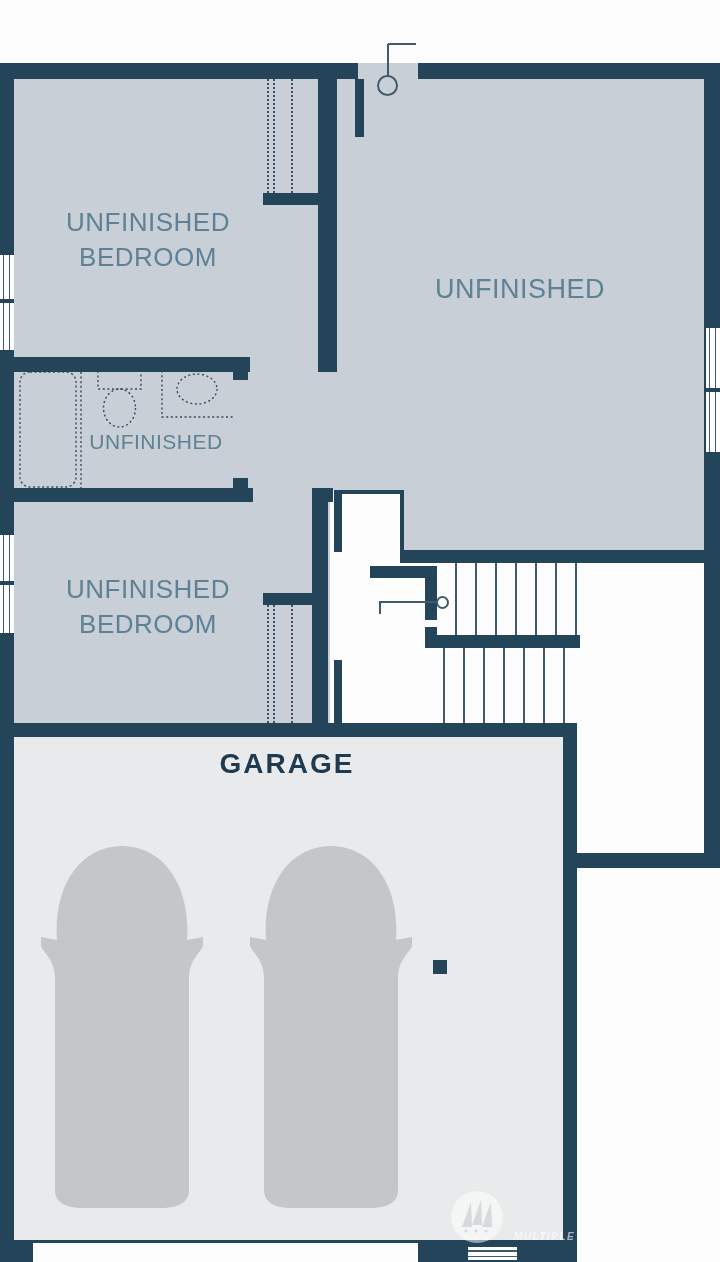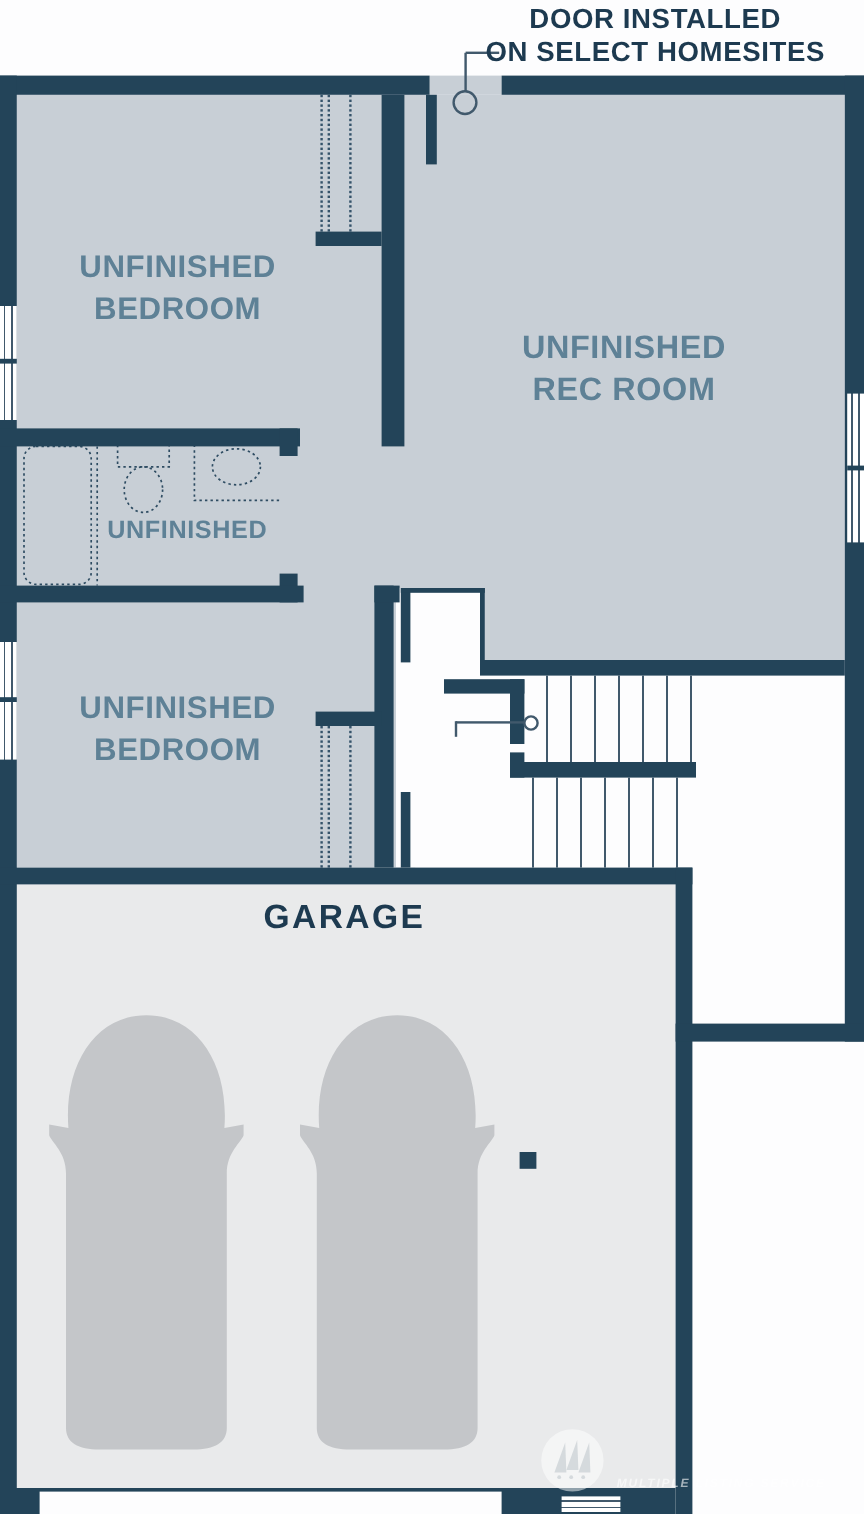--- a/index.html
+++ b/index.html
@@ -8,21 +8,21 @@
   .wall{position:absolute;background:#234459;}
   .floor{position:absolute;background:#c8cfd6;}
   .white{position:absolute;background:#fdfdfe;}
   .gfloor{position:absolute;background:#e9eaeb;}
   .treads{position:absolute;background:repeating-linear-gradient(to right,transparent 0 18px,#41596c 18px 20px);}
   .dash{position:absolute;width:0;border-left:2px dotted #35536a;}
   .winv{position:absolute;background:linear-gradient(to right,#fff 0 3px,#41596c 3px 4.5px,#fff 4.5px 9px,#41596c 9px 10.5px,#fff 10.5px 14px);}
   .winh{position:absolute;background:linear-gradient(to bottom,#fff 0 3px,#41596c 3px 4.5px,#fff 4.5px 8.5px,#41596c 8.5px 10px,#fff 10px 13px);}
   .leader{position:absolute;background:#41596c;}
   .marker{position:absolute;border:2px solid #41596c;border-radius:50%;background:transparent;box-sizing:border-box;}
-  .lbl{position:absolute;color:#5e8196;font-weight:700;text-align:center;letter-spacing:0.5px;}
+  .lbl{position:absolute;color:#5e8196;font-weight:400;text-align:center;letter-spacing:0.5px;}
   .dark{color:#1d3a50;}
   .nowrap{white-space:nowrap;}
 </style>
 </head>
 <body>
 
 <div id="plan">
 
   <div class="floor" style="left:14px;top:79px;width:690px;height:474px;"></div>
   <div class="floor" style="left:14px;top:357px;width:332px;height:366px;"></div>
@@ -100,33 +100,28 @@
   <div class="wall" style="left:706px;top:388px;width:14px;height:4px;"></div>
   <div class="winh" style="left:468px;top:1247px;width:49px;height:13px;"></div>
 
   <div class="leader" style="left:388px;top:43px;width:28px;height:2px;"></div>
   <div class="leader" style="left:387px;top:44px;width:2px;height:32px;"></div>
   <div class="marker" style="left:377px;top:75px;width:21px;height:21px;"></div>
   <div class="leader" style="left:380px;top:601px;width:57px;height:2px;"></div>
   <div class="leader" style="left:379px;top:601px;width:2px;height:13px;"></div>
   <div class="marker" style="left:436px;top:596px;width:13px;height:13px;background:#fff;"></div>
 
-  <div class="lbl dark nowrap" style="left:396px;top:1px;width:300px;font-size:23px;line-height:28px;font-weight:600;">
-    <div>DOOR INSTALLED</div>
-    <div>ON SELECT HOMESITES</div>
-  </div>
 
   <div class="lbl" style="left:28px;top:205px;width:240px;font-size:26px;line-height:35px;">
     <div>UNFINISHED</div>
     <div>BEDROOM</div>
   </div>
 
   <div class="lbl" style="left:370px;top:272px;width:300px;font-size:27px;line-height:35px;">
     <div>UNFINISHED</div>
-    <div>REC ROOM</div>
   </div>
 
   <div class="lbl" style="left:36px;top:427px;width:240px;font-size:21px;line-height:29px;">
     <div>UNFINISHED</div>
   </div>
 
   <div class="lbl" style="left:28px;top:572px;width:240px;font-size:26px;line-height:35px;">
     <div>UNFINISHED</div>
     <div>BEDROOM</div>
   </div>

